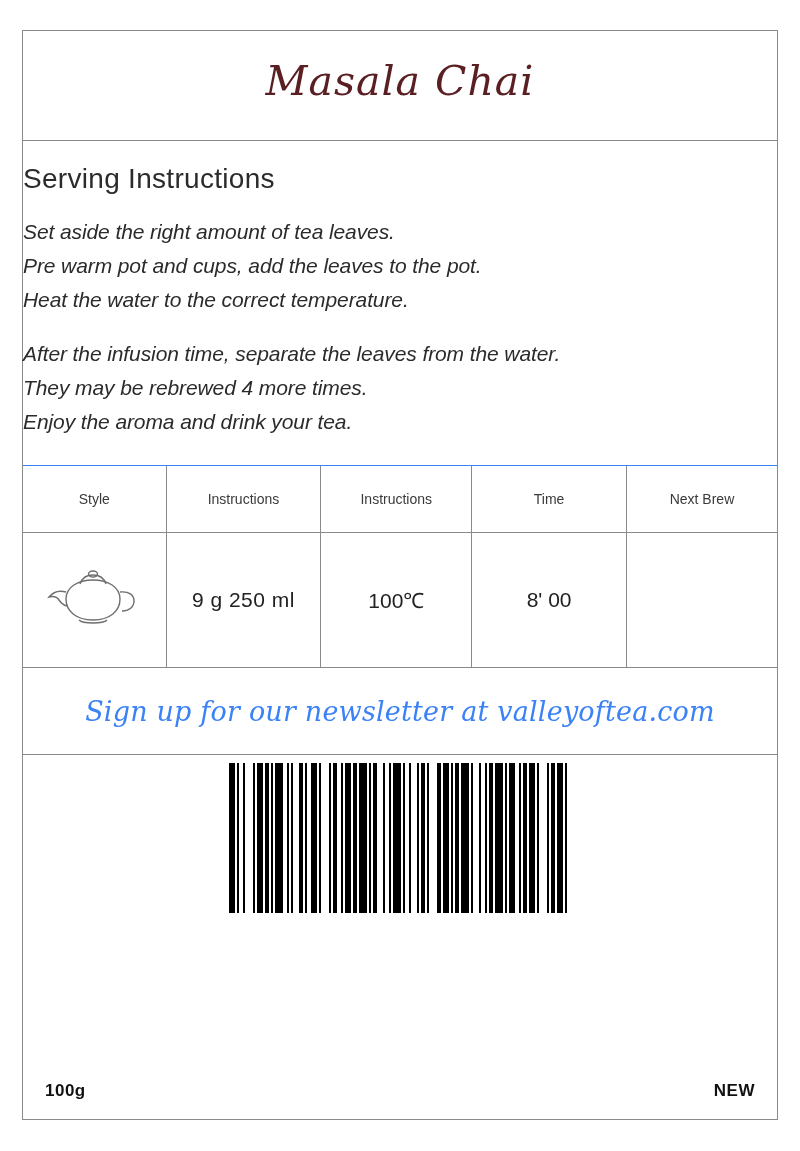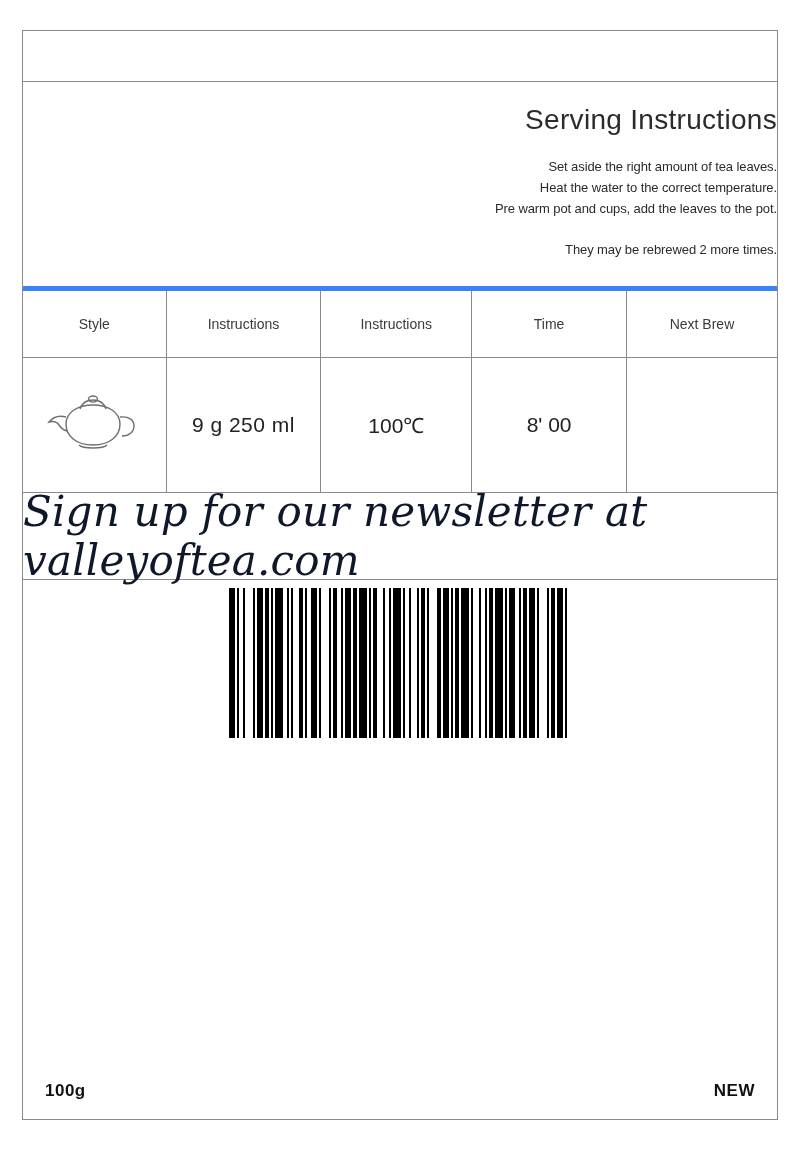--- a/index.html
+++ b/index.html
@@ -46,36 +46,37 @@
   }
   .tea-type {
     font-family: "Liberation Sans", sans-serif;
     font-size: 27px;
     color: #3a1014;
     font-weight: 400;
   }
 
   
   .serving {
-    border-bottom: 5px solid #3b82f6;
+    border-bottom: 1px solid #3b82f6;
     padding: 22px 0 26px 0;
-    text-align: right;
+    text-align: left;
   }
   .serving-title {
     font-size: 28px;
     font-weight: 400;
     color: #2b2b2b;
     margin-bottom: 20px;
     letter-spacing: 0.3px;
   }
   .serving-line {
-    font-size: 13px;
+    font-size: 21px;
     color: #2b2b2b;
     line-height: 1.62;
     letter-spacing: -0.1px;
+    font-style: italic;
   }
   .serving-gap {
     height: 20px;
   }
 
   
   .brew-table {
     width: 100%;
     border-collapse: collapse;
     table-layout: fixed;
@@ -115,22 +116,22 @@
   .newsletter {
     border-bottom: 1px solid #8a8a8a;
     height: 86px;
     display: flex;
     align-items: center;
     justify-content: center;
   }
   .newsletter-text {
     font-family: "DejaVu Serif", serif;
     font-style: italic;
-    font-size: 42px;
-    color: #0f172a;
+    font-size: 27px;
+    color: #3b82f6;
     letter-spacing: 0.2px;
   }
 
   
   .barcode-area {
     flex: 1;
     position: relative;
     display: flex;
     align-items: flex-start;
     justify-content: center;
@@ -176,29 +177,32 @@
     color: #111;
     letter-spacing: 0.5px;
   }
 </style>
 </head>
 <body>
 
 <div class="label">
 
   <div class="header">
+    <div class="tea-name">Masala Chai</div>
   </div>
 
   <div class="serving">
     <div class="serving-title">Serving Instructions</div>
     <div class="serving-line">Set aside the right amount of tea leaves.</div>
+    <div class="serving-line">Pre warm pot and cups, add the leaves to the pot.</div>
     <div class="serving-line">Heat the water to the correct temperature.</div>
-    <div class="serving-line">Pre warm pot and cups, add the leaves to the pot.</div>
     <div class="serving-gap"></div>
-    <div class="serving-line">They may be rebrewed 2 more times.</div>
+    <div class="serving-line">After the infusion time, separate the leaves from the water.</div>
+    <div class="serving-line">They may be rebrewed 4 more times.</div>
+    <div class="serving-line">Enjoy the aroma and drink your tea.</div>
   </div>
 
   <table class="brew-table">
     <thead>
       <tr>
         <th style="width:19%">Style</th>
         <th style="width:20.5%">Instructions</th>
         <th style="width:20%">Instructions</th>
         <th style="width:20.5%">Time</th>
         <th style="width:20%">Next Brew</th>

